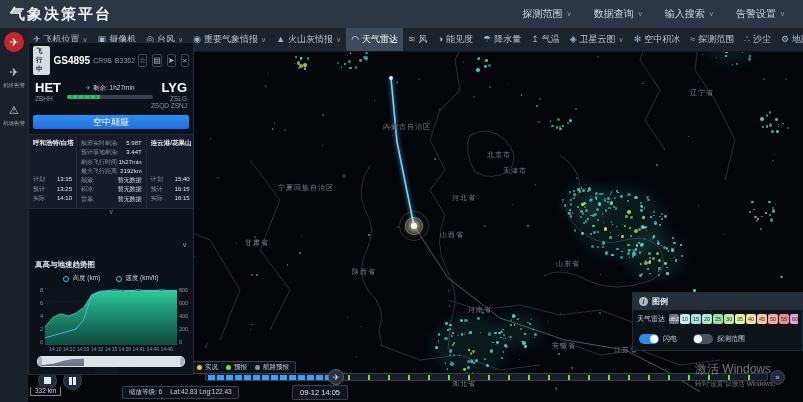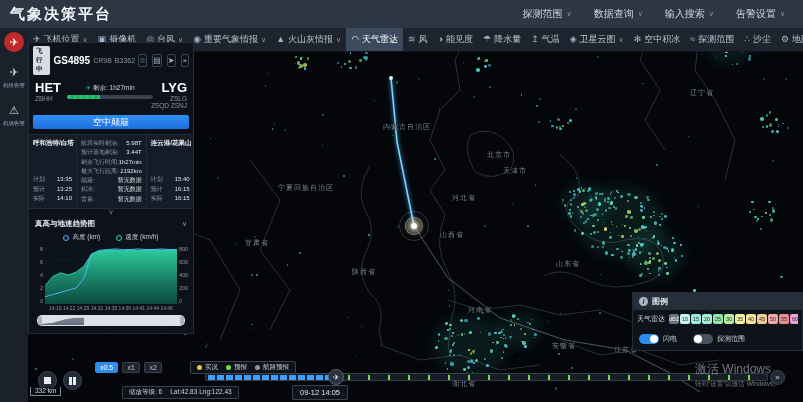--- a/index.html
+++ b/index.html
@@ -79,21 +79,21 @@
   .fp-col.mid { flex:1; border-left:1px solid #222a36; border-right:1px solid #222a36; }
   .fp-col-title { color:#e8edf4; font-size:6.5px; font-weight:bold; margin-bottom:3px; white-space:nowrap; }
   .kv { display:flex; justify-content:space-between; font-size:6px; line-height:1.55; white-space:nowrap; }
   .kv .k { color:#8b95a3; } .kv .v { color:#dfe6ef; }
   .t-rows { margin-top:auto; }
   .t-rows .kv { line-height:1.6; }
   .fp-collapse { text-align:center; color:#6f7a89; font-size:7px; line-height:6px; cursor:pointer; }
 
   
   .chart-head { display:flex; align-items:center; justify-content:space-between; padding:4px 6px 2px; }
-  .chart-title { color:#dfe6ef; font-size:7.5px; font-weight:bold; }
+  .chart-title { color:#dfe6ef; font-size:7.5px; font-weight:bold;margin-top:41px; }
   .chart-legend { display:flex; justify-content:center; gap:16px; padding:2px 0; }
   .cl-item { display:flex; align-items:center; gap:3px; font-size:6.5px; color:#c7cfdb; cursor:pointer; }
   .cl-dot { width:6px; height:6px; border-radius:50%; border:1.5px solid; }
   .chart-wrap { position:relative; margin:2px 6px 0; }
   .chart-grid { display:flex; }
   .yl,.yr { width:10px; display:flex; flex-direction:column; justify-content:space-between; font-size:5.5px; color:#8b95a3; }
   .yl { text-align:right; padding-right:2px; } .yr { padding-left:2px; }
   .plot { flex:1; position:relative; background:#0d131c; }
   .x-labels { display:flex; justify-content:space-between; font-size:5px; color:#8b95a3; margin:1px 14px 0; }
   .brush { margin:4px 8px 7px; height:11px; background:#dde2e9; border-radius:5px; position:relative; overflow:hidden; cursor:ew-resize; }

